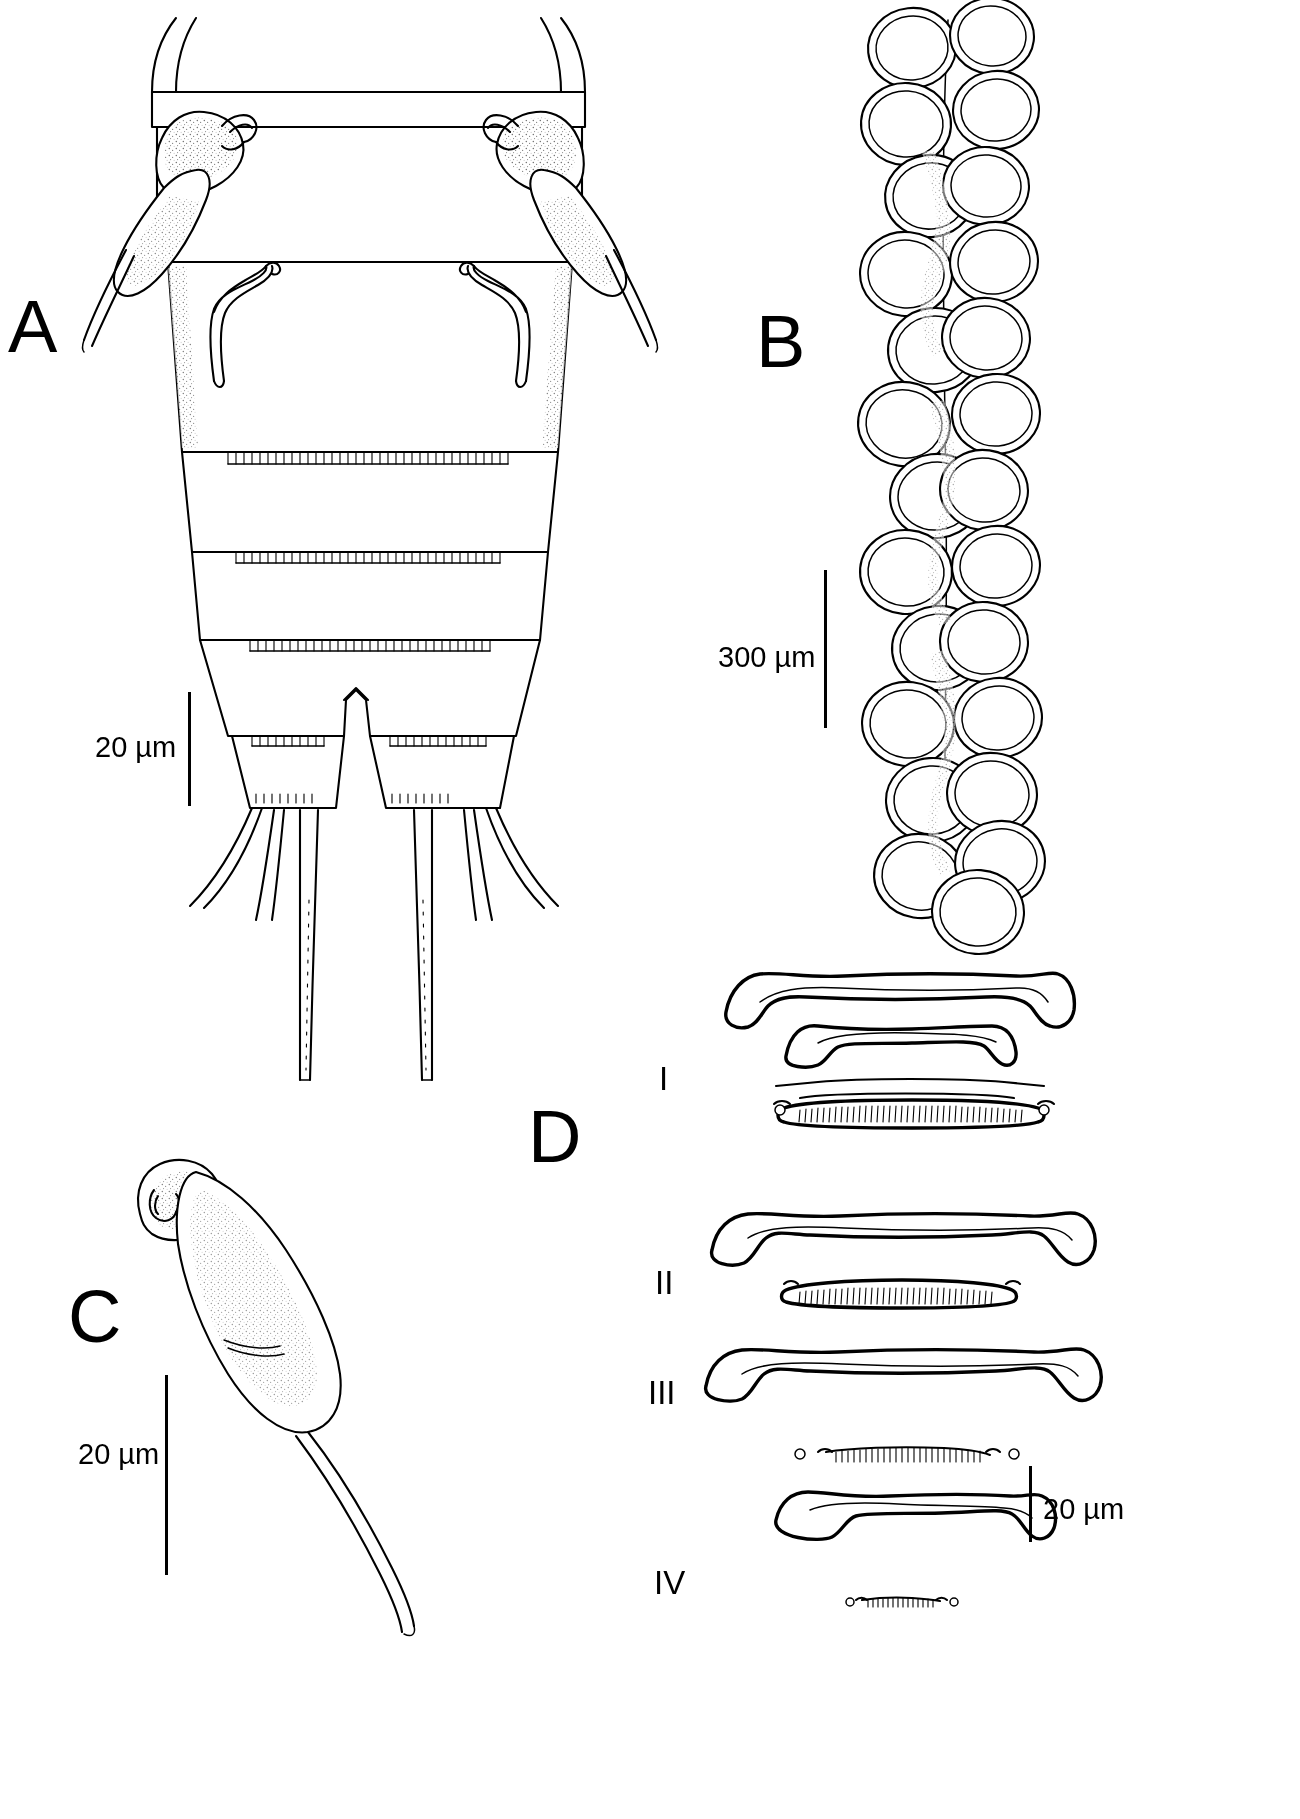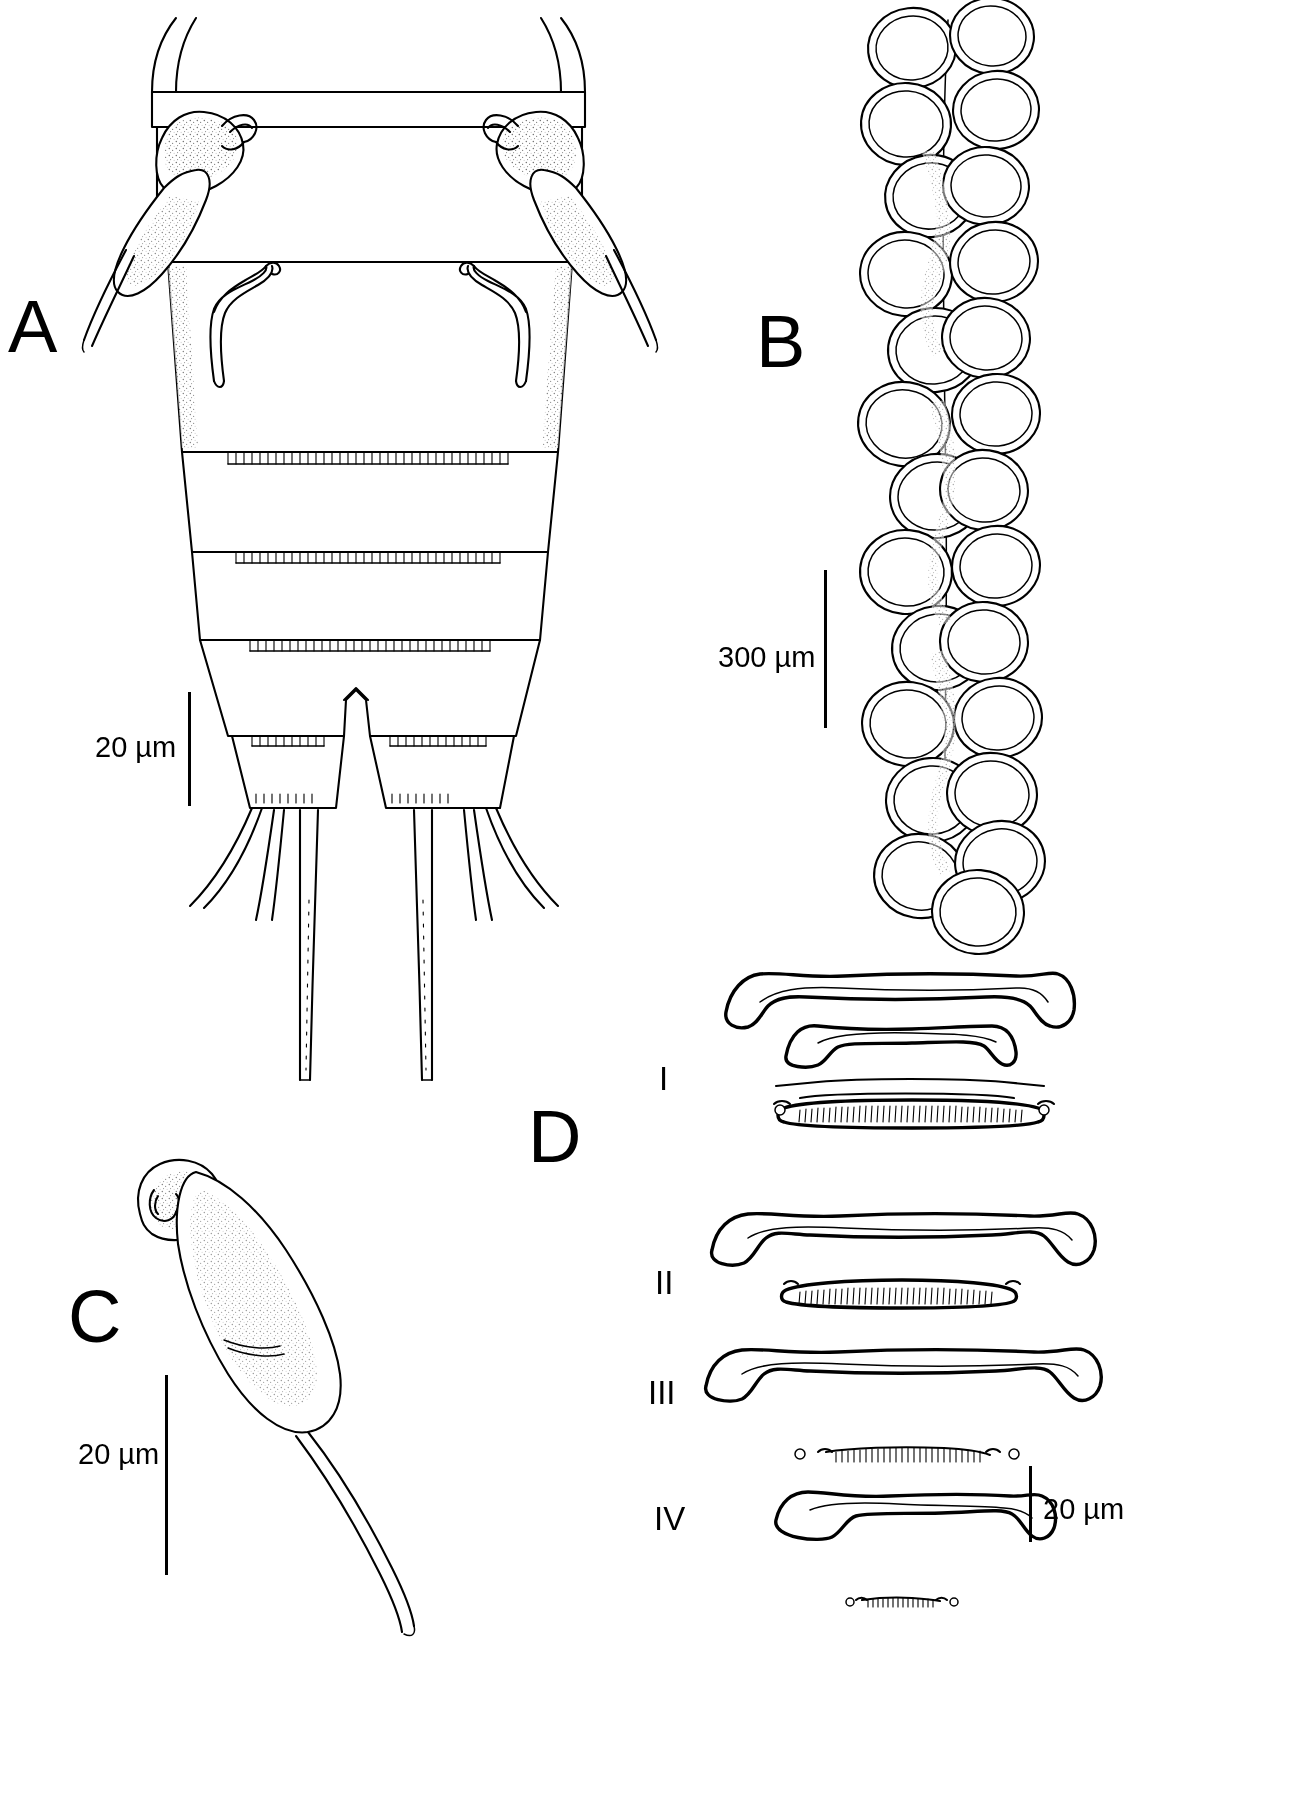--- a/index.html
+++ b/index.html
@@ -405,21 +405,21 @@
   </svg>
 
   <div class="panel-label" style="left:8px;  top:290px;">A</div>
   <div class="panel-label" style="left:756px; top:305px;">B</div>
   <div class="panel-label" style="left:68px;  top:1280px;">C</div>
   <div class="panel-label" style="left:528px; top:1100px;">D</div>
 
   <div class="sub-label" style="left:659px; top:1062px;">I</div>
   <div class="sub-label" style="left:655px; top:1266px;">II</div>
   <div class="sub-label" style="left:648px; top:1376px;">III</div>
-  <div class="sub-label" style="left:654px; top:1502px;">IV</div>
+  <div class="sub-label" style="left:654px; top:1566px;">IV</div>
 
   <div class="scale-text" style="left:95px; top:733px;">20 µm</div>
   <div class="scale-bar-v" style="left:188px; top:692px; height:114px;"></div>
 
   <div class="scale-text" style="left:718px; top:643px;">300 µm</div>
   <div class="scale-bar-v" style="left:824px; top:570px; height:158px;"></div>
 
   <div class="scale-text" style="left:78px; top:1440px;">20 µm</div>
   <div class="scale-bar-v" style="left:165px; top:1375px; height:200px;"></div>
 

